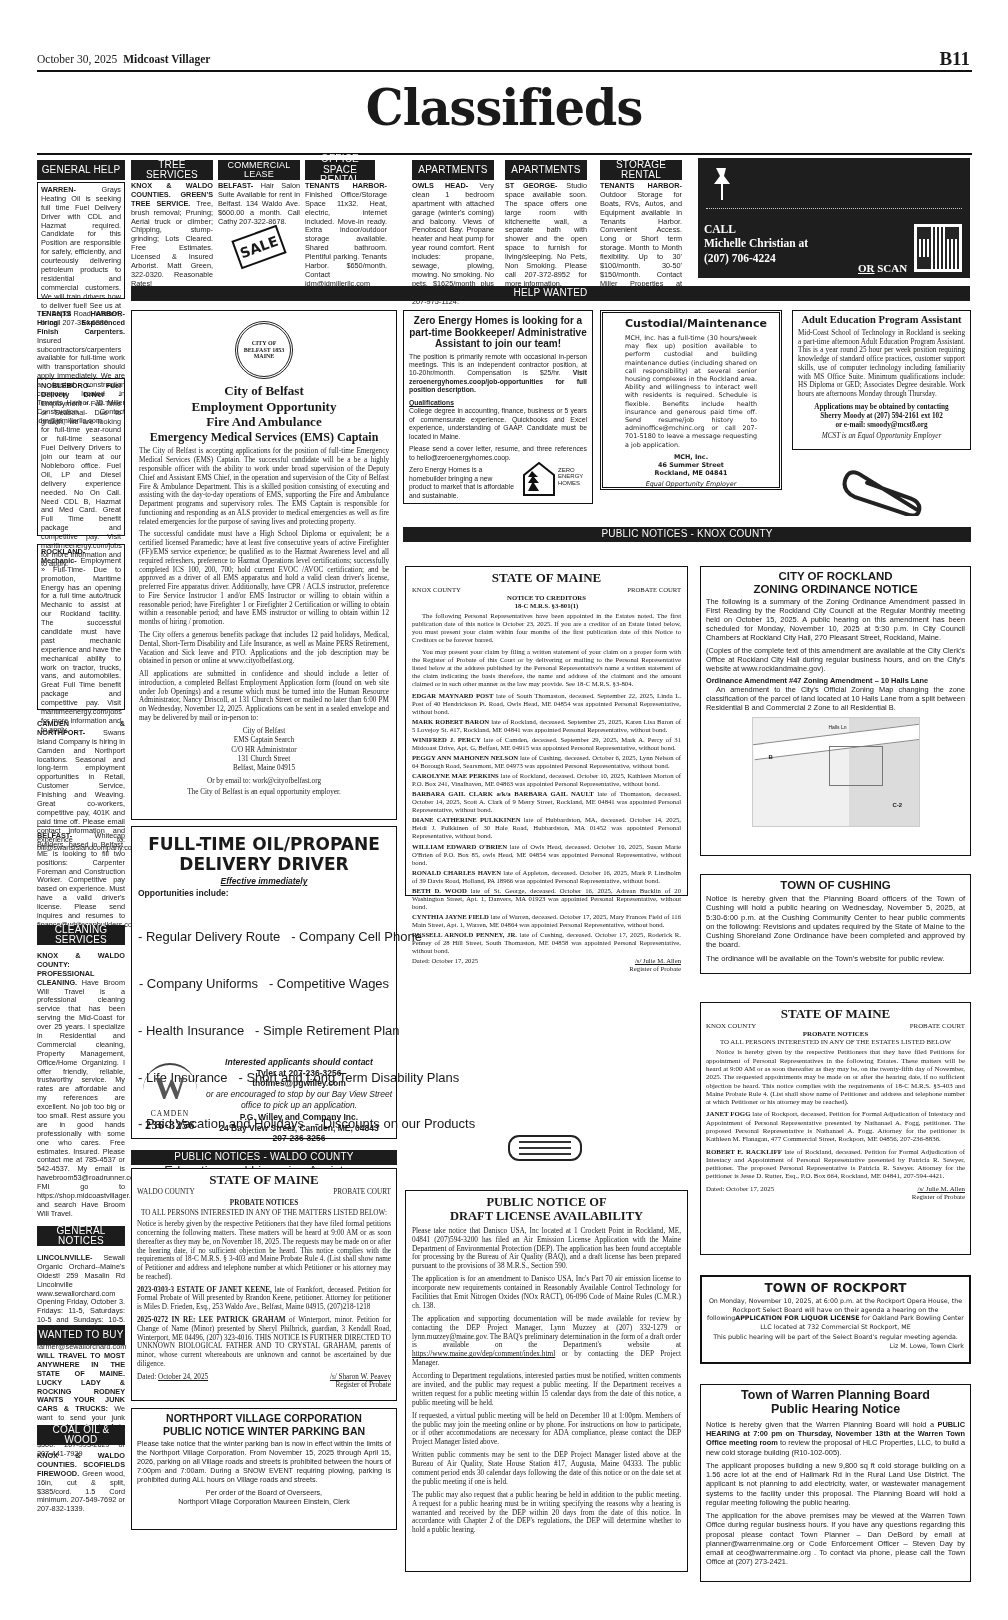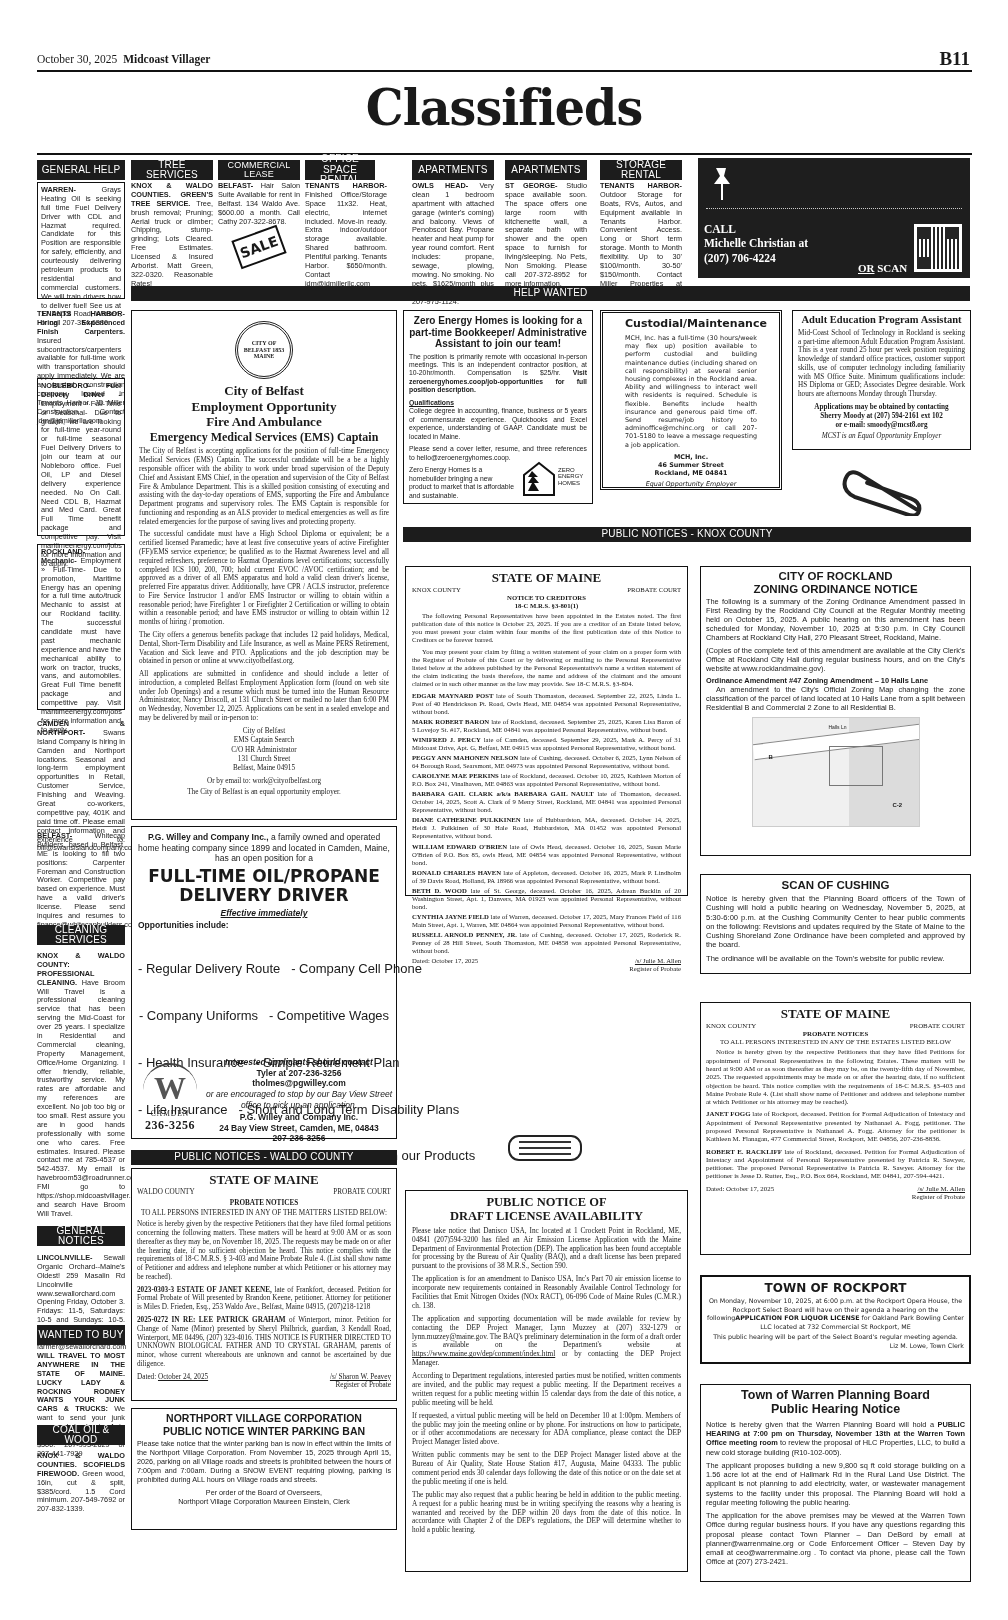--- a/index.html
+++ b/index.html
@@ -127,21 +127,20 @@
     <div>EMS Captain Search</div>
     <div>C/O HR Administrator</div>
     <div>131 Church Street</div>
     <div>Belfast, Maine 04915</div>
   </div>
   <div class="center" style="margin-top:3px;">Or by email to: work@cityofbelfast.org</div>
   <div class="center" style="margin-top:3px;">The City of Belfast is an equal opportunity employer.</div>
 </div>
 
 <div class="abs ad" style="left:131px;top:826px;width:266px;height:313px;padding:5px 6px;font-family:'Liberation Sans',sans-serif;">
-  <div class="center" style="font-size:8.5px;line-height:1.25;"><b>P.G. Willey and Company Inc.,</b> <span>a family owned and operated home heating company since 1899 and located in Camden, Maine, has an open position for a</span></div>
   <div class="center" style="font-size:17px;font-weight:bold;font-family:'DejaVu Sans',sans-serif;line-height:1.15;margin-top:3px;">FULL-TIME OIL/PROPANE</div>
   <div class="center" style="font-size:17px;font-weight:bold;font-family:'DejaVu Sans',sans-serif;line-height:1.15;">DELIVERY DRIVER</div>
   <div class="center" style="font-size:8.5px;font-weight:bold;font-style:italic;text-decoration:underline;margin:2px 0;">Effective immediately</div>
   <div style="font-size:8.5px;font-weight:bold;">Opportunities include:</div>
   <div class="center" style="font-size:13px;line-height:1.2;white-space:pre;">
     <div>- Regular Delivery Route   - Company Cell Phone</div>
     <div>- Company Uniforms   - Competitive Wages</div>
     <div>- Health Insurance   - Simple Retirement Plan</div>
     <div>- Life Insurance   - Short and Long Term Disability Plans</div>
     <div>- Paid Vacation and Holidays   - Discounts on our Products</div>
@@ -299,21 +298,21 @@
     <div style="position:absolute;left:96px;top:0;width:72px;height:110px;background:#dcdcdc;"></div>
     <div style="position:absolute;left:0;top:14px;width:200px;height:16px;background:#fff;transform:rotate(-7deg);border-top:1px solid #888;border-bottom:1px solid #888;"></div>
     <div style="position:absolute;left:76px;top:6px;font-size:5px;">Halls Ln</div>
     <div style="position:absolute;left:16px;top:36px;font-size:6px;font-weight:bold;">B</div>
     <div style="position:absolute;left:140px;top:84px;font-size:6px;font-weight:bold;">C-2</div>
     <div style="position:absolute;left:76px;top:28px;width:54px;height:40px;border:1px solid #777;"></div>
   </div>
 </div>
 
 <div class="abs ad ad-sans" style="left:700px;top:874px;width:271px;height:100px;padding:3px 5px;font-size:7.6px;line-height:1.22;">
-  <h2 style="font-size:11.5px;margin-bottom:2px;">SCAN OF CUSHING</h2>
+  <h2 style="font-size:11.5px;margin-bottom:2px;">TOWN OF CUSHING</h2>
   <p>Notice is hereby given that the Planning Board officers of the Town of Cushing will hold a public hearing on Wednesday, November 5, 2025, at 5:30-6:00 p.m. at the Cushing Community Center to hear public comments on the following: Revisions and updates required by the State of Maine to the Cushing Shoreland Zone Ordinance have been completed and approved by the board.</p>
   <p>The ordinance will be available on the Town's website for public review.</p>
 </div>
 
 <div class="abs ad ad-serif" style="left:700px;top:1002px;width:271px;height:253px;padding:3px 5px;font-size:6.9px;line-height:1.2;">
   <h2 style="font-size:13px;">STATE OF MAINE</h2>
   <div class="two-col">
       <span>KNOX COUNTY</span>
       <span>PROBATE COURT</span>
     </div>

